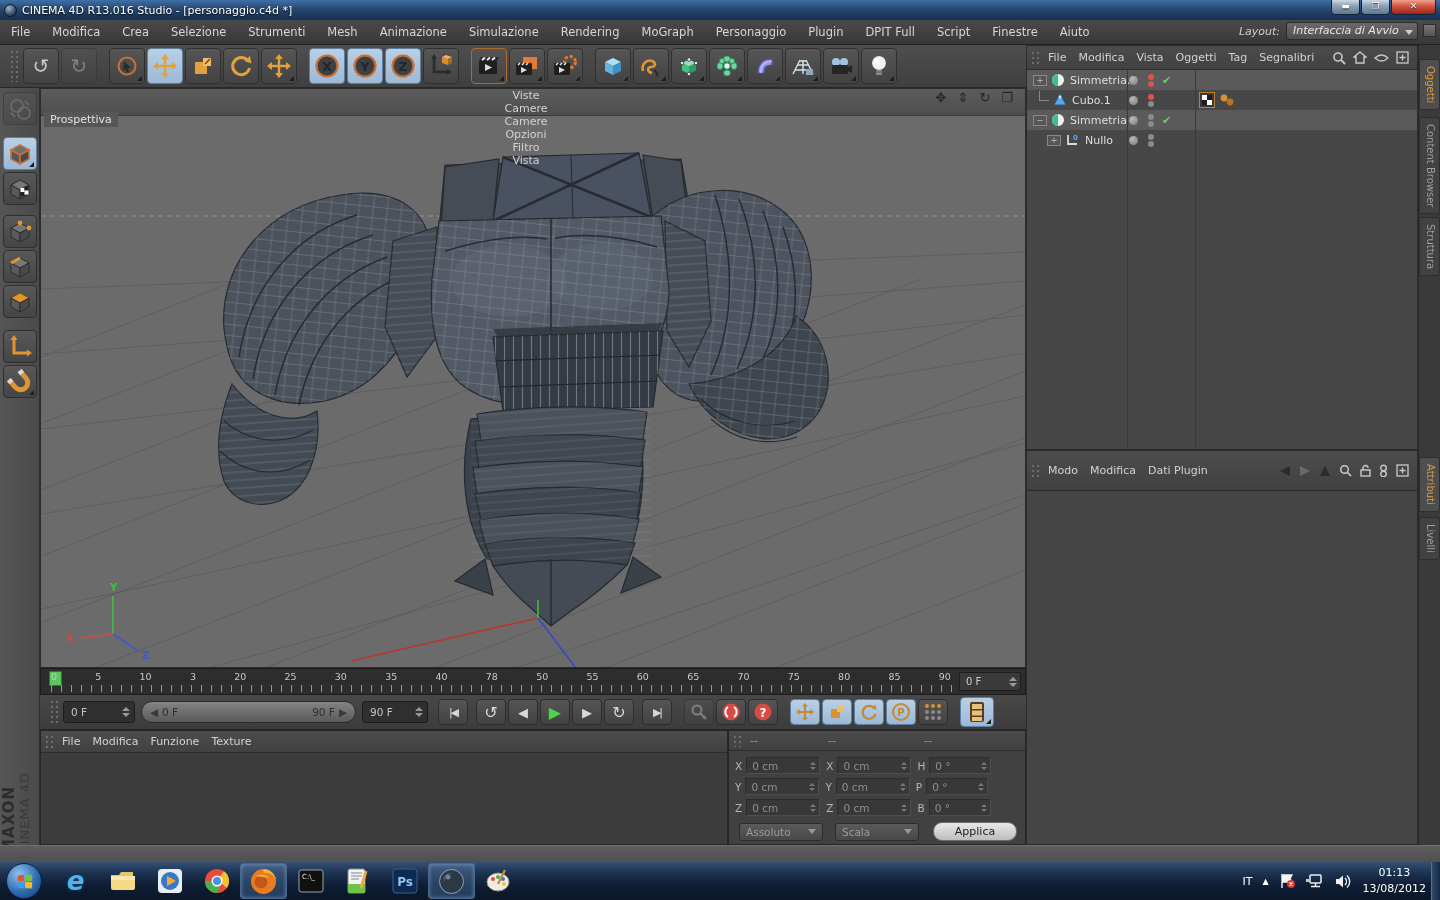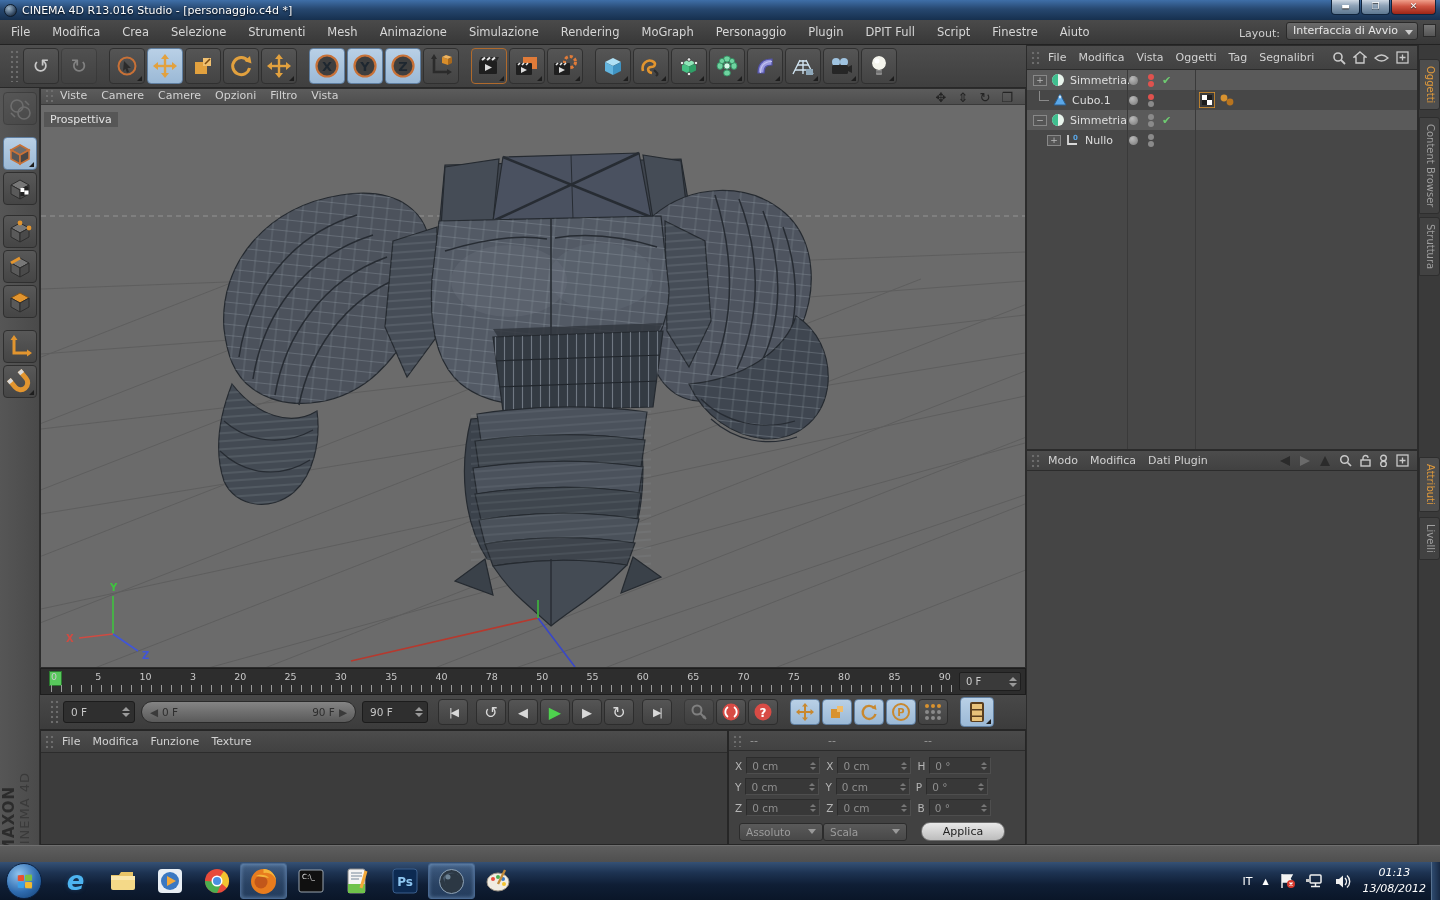--- a/index.html
+++ b/index.html
@@ -8,42 +8,42 @@
   .abs{position:absolute;}
   
   .titlebar{left:0;top:0;width:1440px;height:20px;background:linear-gradient(#3f6fa8,#274870 45%,#16304f);color:#fff;font-size:11px;display:flex;align-items:center;padding-left:4px;text-shadow:0 1px 2px #000;}
   .titlebar .appicon{width:13px;height:13px;border-radius:50%;background:radial-gradient(circle at 35% 30%,#9fb6c8,#39506b 60%,#111);margin-right:5px;border:1px solid #0d1c2c;}
   .winbtns{position:absolute;right:4px;top:0;display:flex;}
   .winbtn{width:29px;height:15px;border:1px solid #10243c;border-top:none;border-radius:0 0 4px 4px;background:linear-gradient(#cfd9e4,#8fa3b8 40%,#5d7891);color:#fff;font-size:9px;line-height:13px;text-align:center;margin-left:1px;text-shadow:0 1px 1px #222;}
   .winbtn.close{background:linear-gradient(#f0a08c,#cf5442 45%,#9c2516);width:45px;}
   
   .menubar{left:0;top:20px;width:1440px;height:25px;background:linear-gradient(#4a4a4a,#383838);border-bottom:1px solid #222;color:#d6d6d6;font-size:11.5px;display:flex;align-items:center;}
   .menubar .mitem{padding:0 11px;cursor:default;}
-  .layoutwrap{position:absolute;right:22px;top:2px;display:flex;align-items:flex-end;color:#cfcfcf;font-size:11px;}
+  .layoutwrap{position:absolute;right:22px;top:2px;display:flex;align-items:center;color:#cfcfcf;font-size:11px;font-style:italic;}
   .layoutsel{margin-left:6px;width:132px;height:18px;background:linear-gradient(#6a6a6a,#4e4e4e);border:1px solid #2a2a2a;border-radius:3px;color:#e6e6e6;font-size:11px;padding:1px 14px 0 6px;position:relative;}
   .layoutsel .dd{position:absolute;right:4px;top:7px;width:0;height:0;border-left:4px solid transparent;border-right:4px solid transparent;border-top:5px solid #ccc;}
   .gridico{position:absolute;right:4px;top:4px;width:13px;height:13px;background:linear-gradient(#777,#555);border:1px solid #2b2b2b;}
   
   .toolbar{left:0;top:45px;width:1026px;height:43px;background:linear-gradient(#4e4e4e,#3f3f3f);border-bottom:1px solid #282828;display:flex;align-items:center;padding-left:10px;}
   .grip{width:9px;height:32px;background:radial-gradient(circle at 2px 2px,#6d6d6d 1px,transparent 1.6px);background-size:5px 5px;margin-right:4px;}
   .tbtn{width:36px;height:36px;border-radius:4px;background:linear-gradient(#555,#434343);border:1px solid #303030;margin-right:2px;display:flex;align-items:center;justify-content:center;position:relative;}
   .tbtn.active{background:linear-gradient(#b9d0e6,#9bb9d6);border-color:#5f7ea0;}
   .tbtn.dim{opacity:.45;}
   .tsep{width:10px;}
   .glyph{font-size:20px;color:#c9c9c9;line-height:1;}
   .corner::after{content:"";position:absolute;right:2px;bottom:2px;border-left:5px solid transparent;border-bottom:5px solid #1e1e1e;}
   
   .leftcol{left:0;top:88px;width:40px;height:774px;background:linear-gradient(90deg,#565656,#4a4a4a);border-right:1px solid #2e2e2e;}
   .palbtn{position:relative;left:3px;width:34px;height:33px;border-radius:4px;background:linear-gradient(#585858,#454545);border:1px solid #2f2f2f;margin-bottom:2px;display:flex;align-items:center;justify-content:center;}
   .palbtn.active{background:linear-gradient(#b9d0e6,#9bb9d6);border-color:#5f7ea0;}
   .maxon{position:absolute;left:0px;bottom:8px;writing-mode:vertical-rl;transform:rotate(180deg);color:#2c2c2c;font-weight:bold;font-size:15px;letter-spacing:1px;}
   .c4dtxt{position:absolute;left:17px;bottom:8px;writing-mode:vertical-rl;transform:rotate(180deg);color:#3a3a3a;font-size:13px;letter-spacing:1px;}
   
   .viewport{left:40px;top:88px;width:986px;height:580px;background:#6b6b6b;border:1px solid #2c2c2c;overflow:hidden;}
-  .vpmenu{position:absolute;left:0;top:0;width:100%;height:16px;background:linear-gradient(#5c5c5c,#4e4e4e);border-bottom:1px solid #3a3a3a;display:flex;align-items:flex-start;color:#d2d2d2;font-size:11px;}
+  .vpmenu{position:absolute;left:0;top:0;width:100%;height:27px;background:linear-gradient(#5c5c5c,#4e4e4e);border-bottom:1px solid #3a3a3a;display:flex;align-items:center;color:#d2d2d2;font-size:11px;flex-direction:column;}
   .vpmenu .mitem{padding:0 14px 0 0;}
   .vplabel{position:absolute;left:3px;top:23px;background:#565656;color:#e2e2e2;font-size:11px;padding:1px 6px;}
   .vpnav{position:absolute;right:10px;top:1px;display:flex;gap:6px;color:#242424;font-size:13px;}
   .vpnav span{width:16px;text-align:center;}
   
   .ruler{left:40px;top:668px;width:986px;height:27px;background:#2d2d2d;border:1px solid #1d1d1d;color:#c9c9c9;}
   .ticks{position:absolute;left:10px;top:2px;width:900px;display:flex;justify-content:space-between;font-size:9.5px;}
   .tickmarks{position:absolute;left:10px;bottom:2px;width:902px;height:7px;background:repeating-linear-gradient(90deg,#9a9a9a 0 1px,transparent 1px 10px);}
   .playhead{position:absolute;left:8px;top:2px;width:13px;height:15px;background:#58c85c;border:1px solid #2c7a30;}
   .framebox{position:absolute;right:4px;top:3px;width:62px;height:19px;background:#3a3a3a;border:1px solid #1e1e1e;border-radius:2px;color:#ccc;font-size:10px;padding:3px 14px 0 6px;}
@@ -86,21 +86,21 @@
   .vtab.on{color:#e09a3c;background:#4e4e4e;}
   
   .statusbar{left:0;top:845px;width:1440px;height:17px;background:linear-gradient(#5e5e5e,#4f4f4f);border-top:1px solid #6f6f6f;}
   .taskbar{left:0;top:862px;width:1440px;height:38px;background:linear-gradient(#355175 0%,#1d3352 28%,#0f1e35 60%,#0a1628 100%);display:flex;align-items:center;}
   .orb{width:36px;height:36px;margin:0 10px 0 6px;border-radius:50%;background:radial-gradient(circle at 35% 30%,#8fc4ef,#2f6cb0 55%,#123c6e);border:1px solid #0a2040;display:flex;align-items:center;justify-content:center;}
   .flaggrid{width:15px;height:13px;display:grid;grid-template-columns:1fr 1fr;grid-template-rows:1fr 1fr;gap:1px;transform:perspective(40px) rotateY(-18deg);}
   .flaggrid i{border-radius:1px;}
   .tslot{width:47px;height:36px;display:flex;align-items:center;justify-content:center;border-radius:3px;}
   .tslot.hl{background:linear-gradient(#6f93bc55,#3a5e8c88);box-shadow:inset 0 0 4px #9cc3ee88;border:1px solid #48678f;}
   .tray{position:absolute;right:14px;top:0;height:38px;display:flex;align-items:center;gap:10px;color:#fff;font-size:11px;}
-  .clock{text-align:center;line-height:1.5;font-size:11px;font-style:italic;}
+  .clock{text-align:center;line-height:1.5;font-size:11px;}
   .showdesk2{position:absolute;right:0;top:0;width:9px;height:38px;background:linear-gradient(90deg,#2e4a6e,#182a45);border-left:1px solid #57718f;}
   .mitem{white-space:nowrap;}
 </style>
 </head>
 <body>
 
 <div id="stage">
 
   <div class="abs titlebar">
     <span class="appicon"></span>
@@ -801,21 +801,21 @@
             <i class="up"></i>
             <i class="dn"></i>
           </span>
         </div>
     </div>
     <div class="crow" style="left:10px;top:91px;">
       <div class="cdrop">
           <span>Assoluto</span>
           <span class="dd"></span>
         </div>
-      <div class="cdrop" style="">
+      <div class="cdrop" style="margin-left:12px">
           <span>Scala</span>
           <span class="dd"></span>
         </div>
       <div class="applybtn" style="margin-left:14px">Applica</div>
     </div>
   </div>
 
   <div class="abs ompanel">
     <div class="mgrhead" style="height:24px;">
       <div class="grip" style="height:14px;margin:0 8px 0 4px;"></div>
@@ -918,21 +918,21 @@
             <i style="background:#8a8a8a"></i>
             <i style="background:#8a8a8a"></i>
           </span>
         </span>
     </div>
     <div style="position:absolute;left:100px;top:24px;bottom:0;width:1px;background:#3a3a3a;"></div>
     <div style="position:absolute;left:168px;top:24px;bottom:0;width:1px;background:#3a3a3a;"></div>
   </div>
 
   <div class="abs ampanel">
-    <div class="mgrhead" style="height:20px;">
+    <div class="mgrhead" style="height:40px;">
       <div class="grip" style="height:14px;margin:0 8px 0 4px;"></div>
       <span class="mitem">Modo</span>
       <span class="mitem">Modifica</span>
       <span class="mitem">Dati Plugin</span>
       <span style="margin-left:auto;display:flex;gap:8px;padding-right:8px;align-items:center;color:#c9c9c9;">
         <svg width="12" height="12">
             <polygon points="11,1 11,11 1,6" fill="#2b2b2b"></polygon>
           </svg>
         <svg width="12" height="12">
             <polygon points="1,1 1,11 11,6" fill="#6a6a6a"></polygon>

